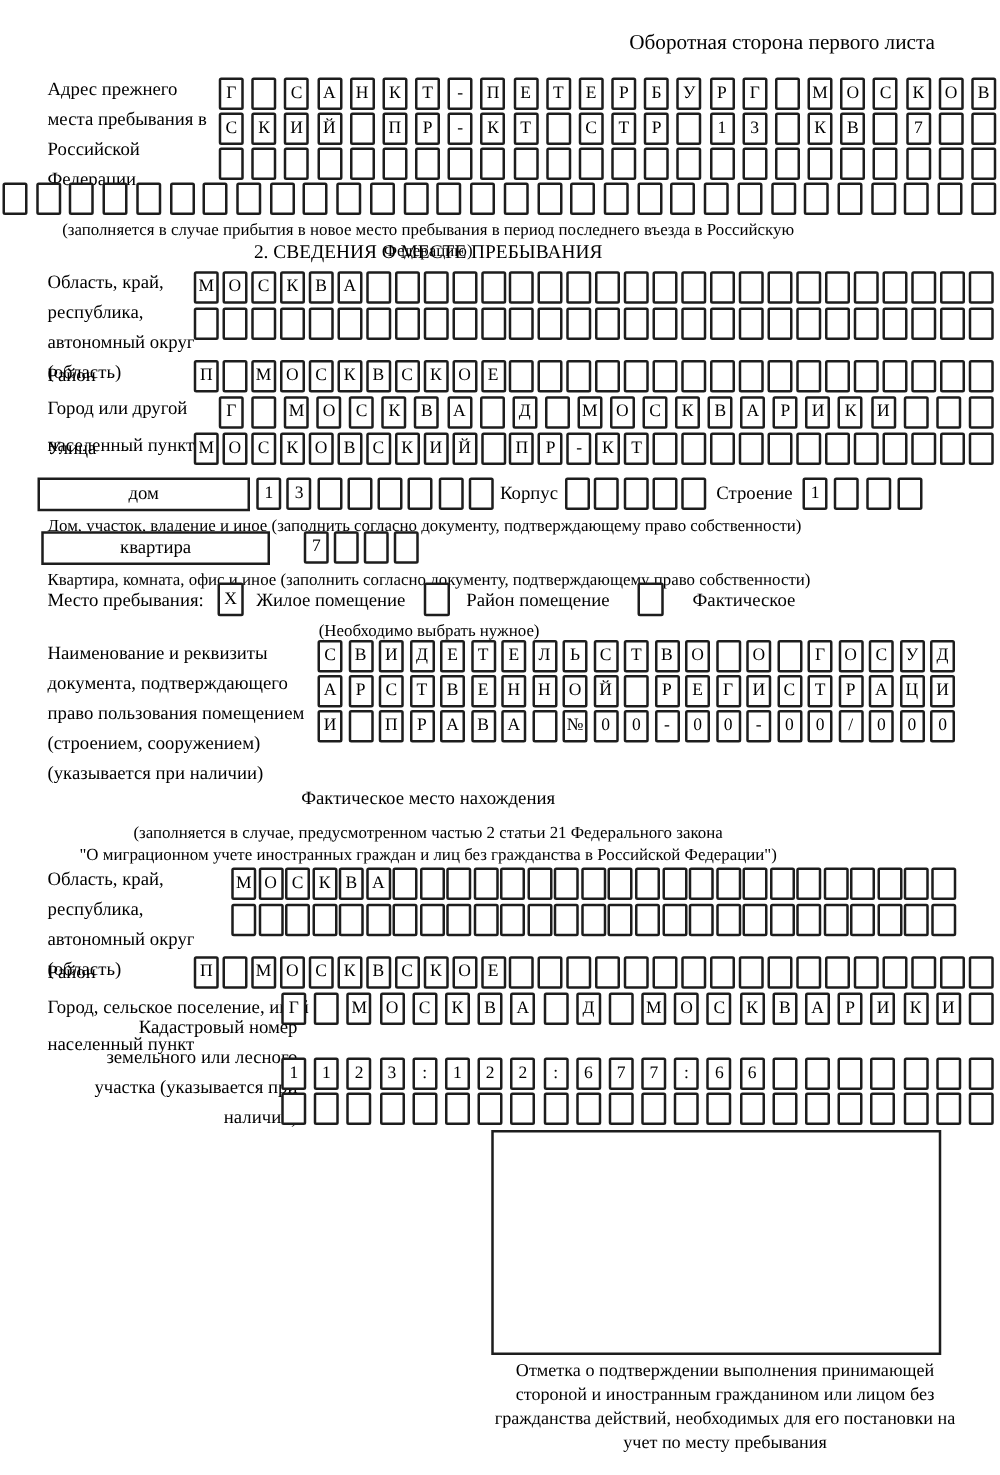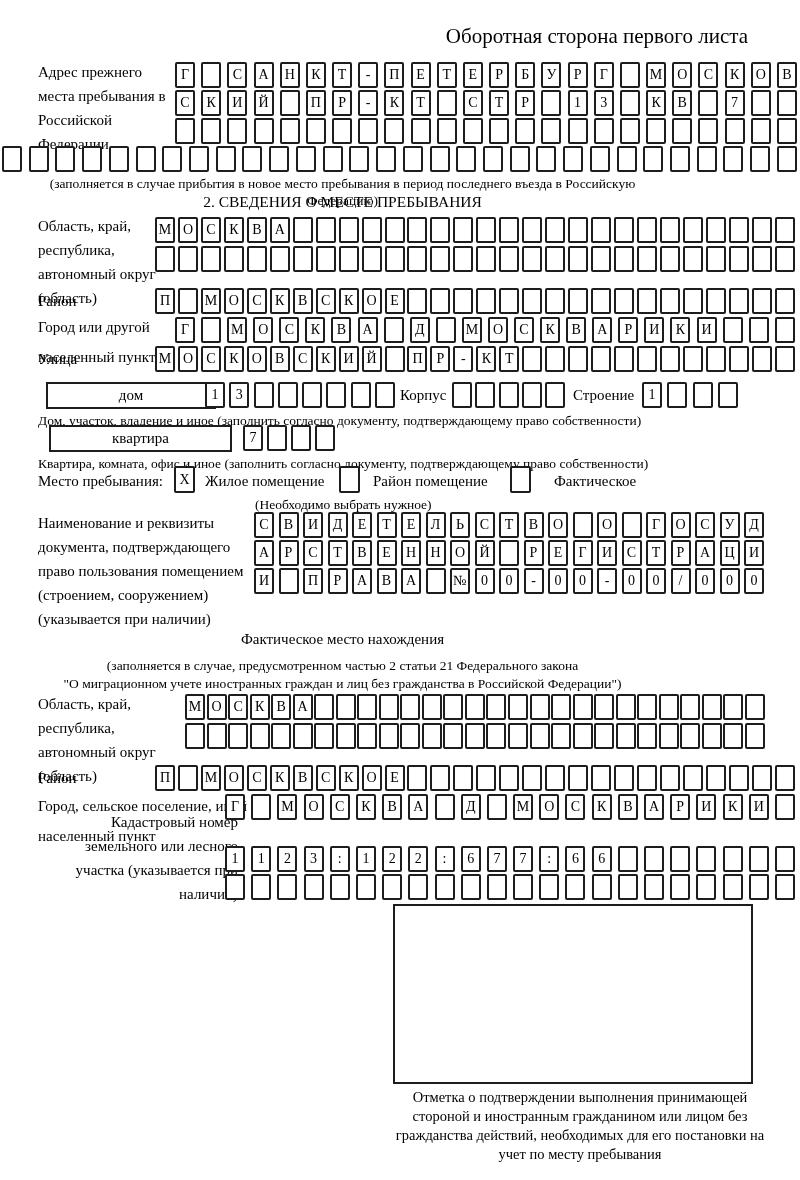--- a/index.html
+++ b/index.html
@@ -11,37 +11,37 @@
   .lbl{font-size:15px;line-height:24px;}
   .lbl-tight{font-size:15px;line-height:30px;}
   .cellrow{position:absolute;display:flex;justify-content:space-between;}
   .cell{
     box-sizing:border-box;width:20px;height:26px;border:2px solid #1d1d1d;border-radius:2px;
     display:flex;align-items:center;justify-content:center;
     font-size:14px;font-family:"Liberation Serif","DejaVu Serif",serif;flex:0 0 auto;background:#fff;
   }
   .widebox{
     box-sizing:border-box;position:absolute;height:27px;border:2px solid #1d1d1d;
-    display:flex;align-items:center;justify-content:center;font-size:15px;background:#fff;margin-left:16px;
+    display:flex;align-items:center;justify-content:center;font-size:15px;background:#fff;
   }
   .checkbox{
     box-sizing:border-box;position:absolute;width:21px;height:27px;border:2px solid #1d1d1d;border-radius:2px;
     display:flex;align-items:center;justify-content:center;font-size:14px;background:#fff;
   }
   .note{font-size:13.5px;line-height:17px;}
   .center{width:637px;text-align:center;padding-left:24px;}
   .sect-title{font-size:15.5px;font-weight:normal;}
   .stampbox{box-sizing:border-box;position:absolute;border:2px solid #1d1d1d;background:#fff;}
 </style>
 </head>
 <body>
 
 <div class="page">
 
-  <div class="abs" style="top:24px;right:52px;font-size:21px;">Оборотная сторона первого листа</div>
+  <div class="abs" style="top:24px;right:52px;font-size:17px;">Оборотная сторона первого листа</div>
 
   <div class="abs lbl" style="top:60px;left:38px;width:140px;">Адрес прежнего места пребывания в Российской Федерации</div>
   <div class="cellrow" style="top:62px;left:175px;width:622px;">
       <span class="cell">Г</span>
       <span class="cell"></span>
       <span class="cell">С</span>
       <span class="cell">А</span>
       <span class="cell">Н</span>
       <span class="cell">К</span>
       <span class="cell">Т</span>

